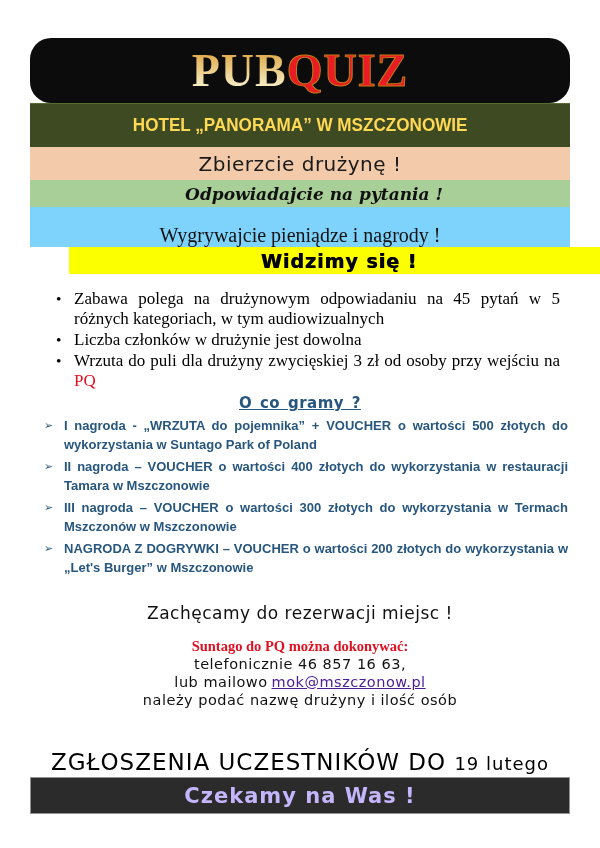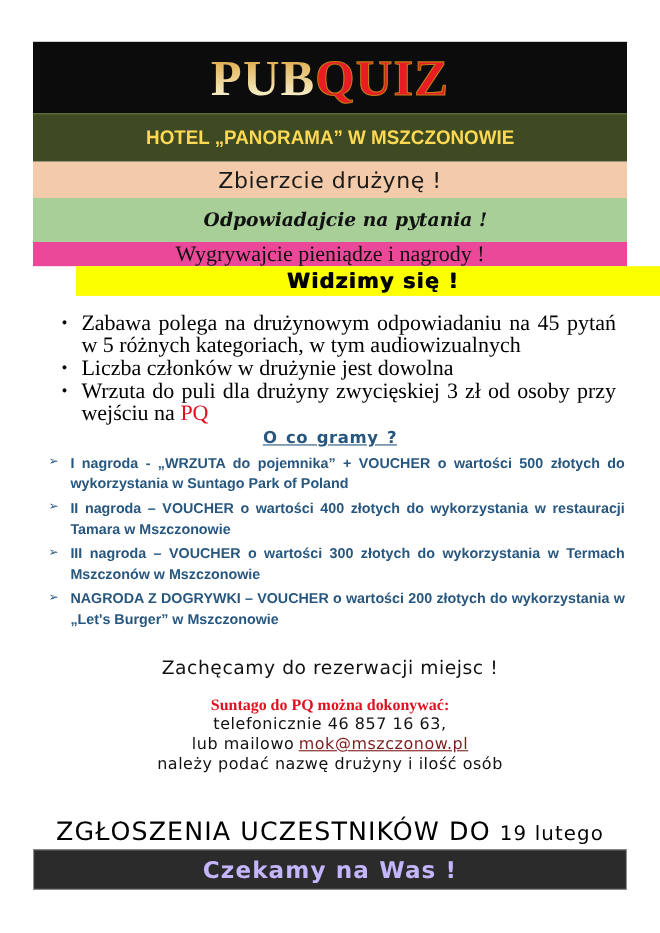--- a/index.html
+++ b/index.html
@@ -2,76 +2,76 @@
 <html><head>
 <meta charset="utf-8">
 <style>
   * { margin: 0; padding: 0; box-sizing: border-box; }
   html, body { width: 600px; height: 848px; background: #ffffff; overflow: hidden; }
   body { font-family: "Liberation Serif", serif; }
   .poster { width: 540px; margin: 0 auto; padding-top: 38px; }
 
   
   .band { width: 100%; display: flex; align-items: center; justify-content: center; text-align: center; }
-  .band-header { height: 65px; background: #0c0c0c; }
+  .band-header { height: 65px; background: #0c0c0c; border-radius: 21px; }
   .title { font-family: "Liberation Serif", serif; font-weight: bold; font-size: 46px; letter-spacing: 1px; line-height: 1; }
   .title-pub {
     background: linear-gradient(180deg, #d9992c 0%, #f6ecc2 80%);
     -webkit-background-clip: text; background-clip: text;
     color: transparent; -webkit-text-fill-color: transparent;
   }
   .title-quiz { color: #e81c22; -webkit-text-stroke: 1px #c07d15; }
 
   .band-date { height: 30px; background: #3e4a21; }
   .date-text { font-family: "DejaVu Sans", sans-serif; font-style: italic; font-weight: bold;
                font-size: 18px; letter-spacing: 1.5px; color: #e8be3c; }
 
   .band-venue { height: 44px; background: #3e4a21; border-top: 1px solid #5c6b36; }
   .venue-text { font-family: "Liberation Sans", sans-serif; font-weight: bold; font-size: 18px;
                 color: #ffd953; display: inline-block; transform: scaleX(0.95); letter-spacing: 0px; }
 
   .band-team { height: 33px; background: #f4cbaa; }
   .comic { font-family: "DejaVu Sans", sans-serif; letter-spacing: 0.5px; }
   .team-text { font-size: 20px; color: #1a1a1a; }
 
-  .band-answer { height: 40px; background: #a8cf98; padding-left: 28px; }
+  .band-answer { height: 27px; background: #a8cf98; padding-left: 28px; }
   .answer-text { font-family: "DejaVu Serif", serif; font-style: italic; font-weight: bold;
                  font-size: 17px; color: #111; }
 
-  .band-win { height: 22px; background: #ec4899; }
+  .band-win { height: 40px; background: #7dd3fc; align-items: flex-end; }
   .win-text { font-family: "Liberation Serif", serif; font-size: 20px; color: #111; }
 
   .band-see { height: 27px; background: #fbff00; margin-left: 39px; }
   .see-text { font-family: "DejaVu Sans", sans-serif; font-weight: bold; font-size: 19px;
               color: #000; letter-spacing: 1px; text-shadow: 0.6px 0 0 #000; }
 
   
   .rules { margin: 15px 10px 0 22px; }
   .rule-item { display: flex; margin-bottom: 1px; }
   .rule-marker { width: 22px; flex: none; font-size: 15.5px; line-height: 20px; text-align: left; padding-left: 4px; }
-  .rule-text { flex: 1; font-size: 20px; line-height: 20px; text-align: justify; color: #000; }
+  .rule-text { flex: 1; font-size: 17px; line-height: 20px; text-align: justify; color: #000; }
   .red { color: #e01020; }
 
   
   .prizes-heading { margin-top: 3px; text-align: center; font-family: "DejaVu Sans", sans-serif;
                     font-weight: bold; font-size: 15px; color: #27567e; text-decoration: underline;
                     letter-spacing: 0.5px; word-spacing: 2px; }
   .prizes { margin: 4px 2px 0 14px; }
   .prize-item { display: flex; margin-bottom: 3px; }
   .prize-marker { width: 20px; flex: none; color: #27567e; font-size: 11px; line-height: 19px; }
   .prize-text { flex: 1; font-family: "Liberation Sans", sans-serif; font-weight: bold;
                 font-size: 13px; line-height: 19px; text-align: justify; color: #27567e; }
 
   
   .reserve-line { margin-top: 26px; text-align: center; font-size: 17px; color: #111; }
   .signup-heading { margin-top: 15px; text-align: center; font-family: "Liberation Serif", serif;
                     font-weight: bold; font-size: 14.5px; color: #e01020; }
   .contact-line { text-align: center; font-size: 14.5px; color: #111; line-height: 18px; }
   .mail-prefix { margin-right: 4px; }
-  .email-link { color: #7f1d1d; text-decoration: underline; cursor: pointer; text-align: center; }
+  .email-link { color: #4c1d95; text-decoration: underline; cursor: pointer; text-align: center; }
 
   
   .deadline { margin-top: 40px; text-align: center; color: #000;
               font-family: "DejaVu Sans", sans-serif; letter-spacing: 1px; }
   .deadline-caps { font-size: 23px; }
   .deadline-date { font-size: 18px; }
   .band-closing { height: 37px; background: #2b2b2b; border: 1px solid #929292; margin-top: 2px; }
   .closing-text { font-size: 21px; font-weight: bold; color: #c4b5fd; letter-spacing: 1px; }
 </style>
 </head>

